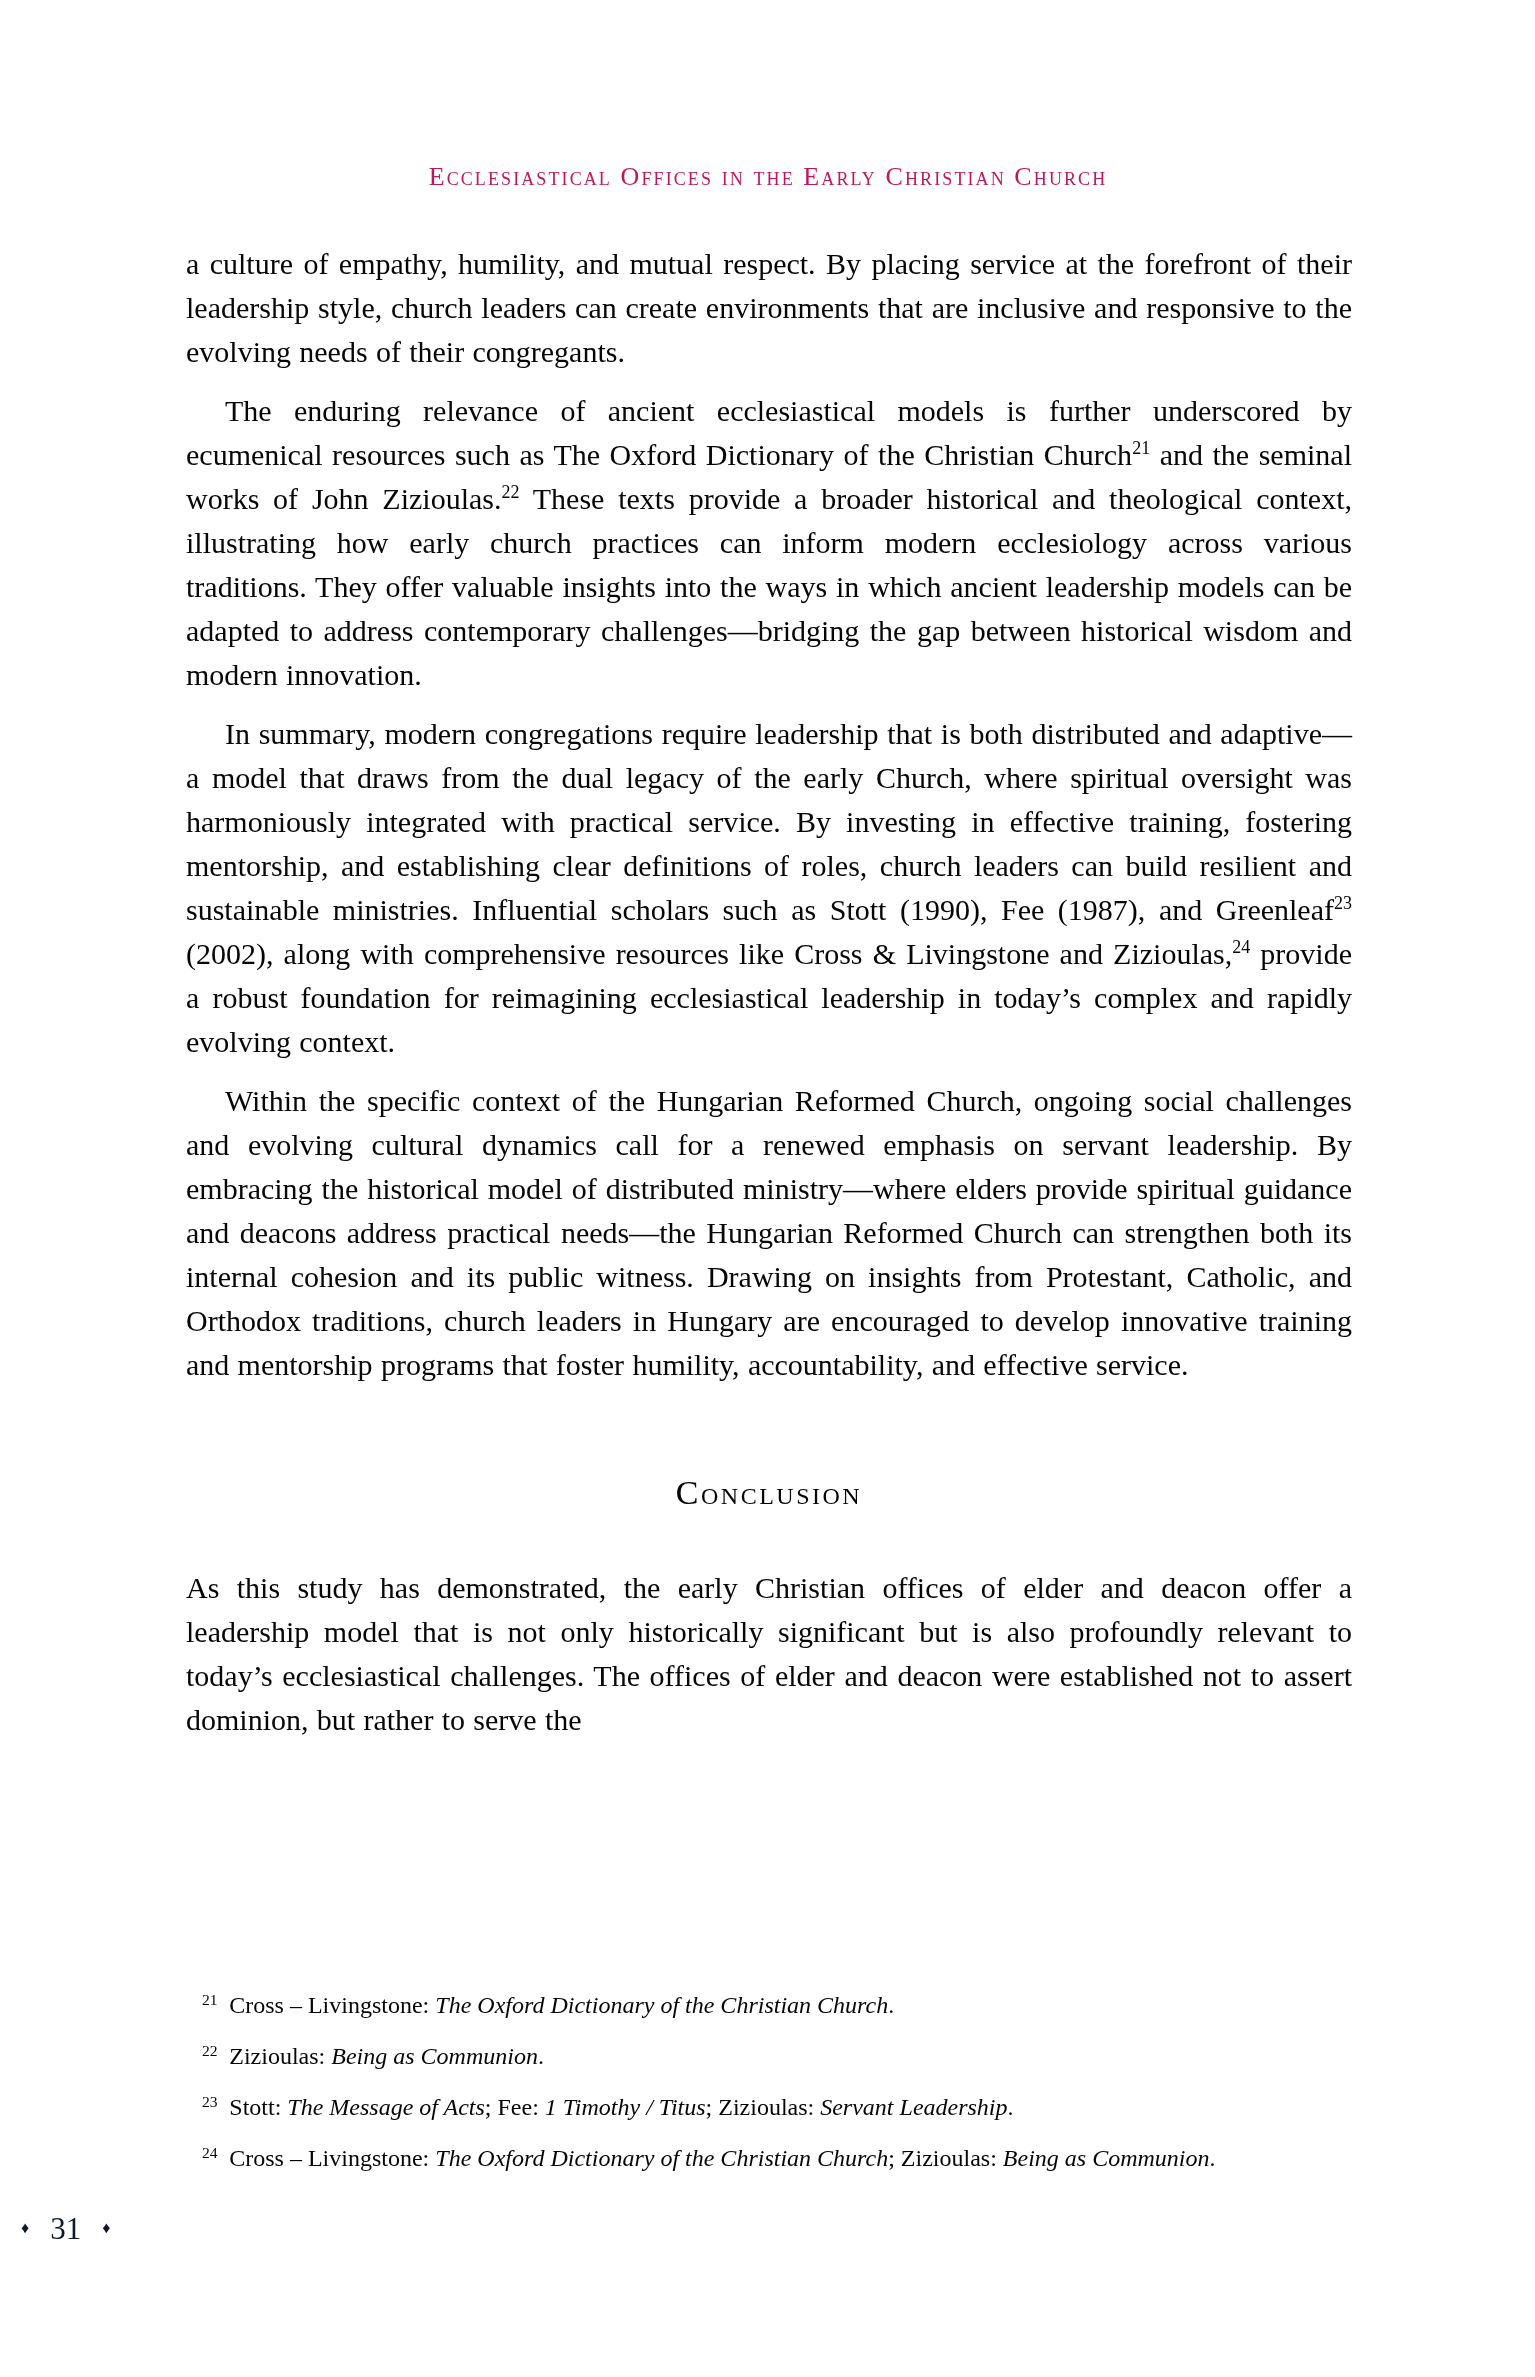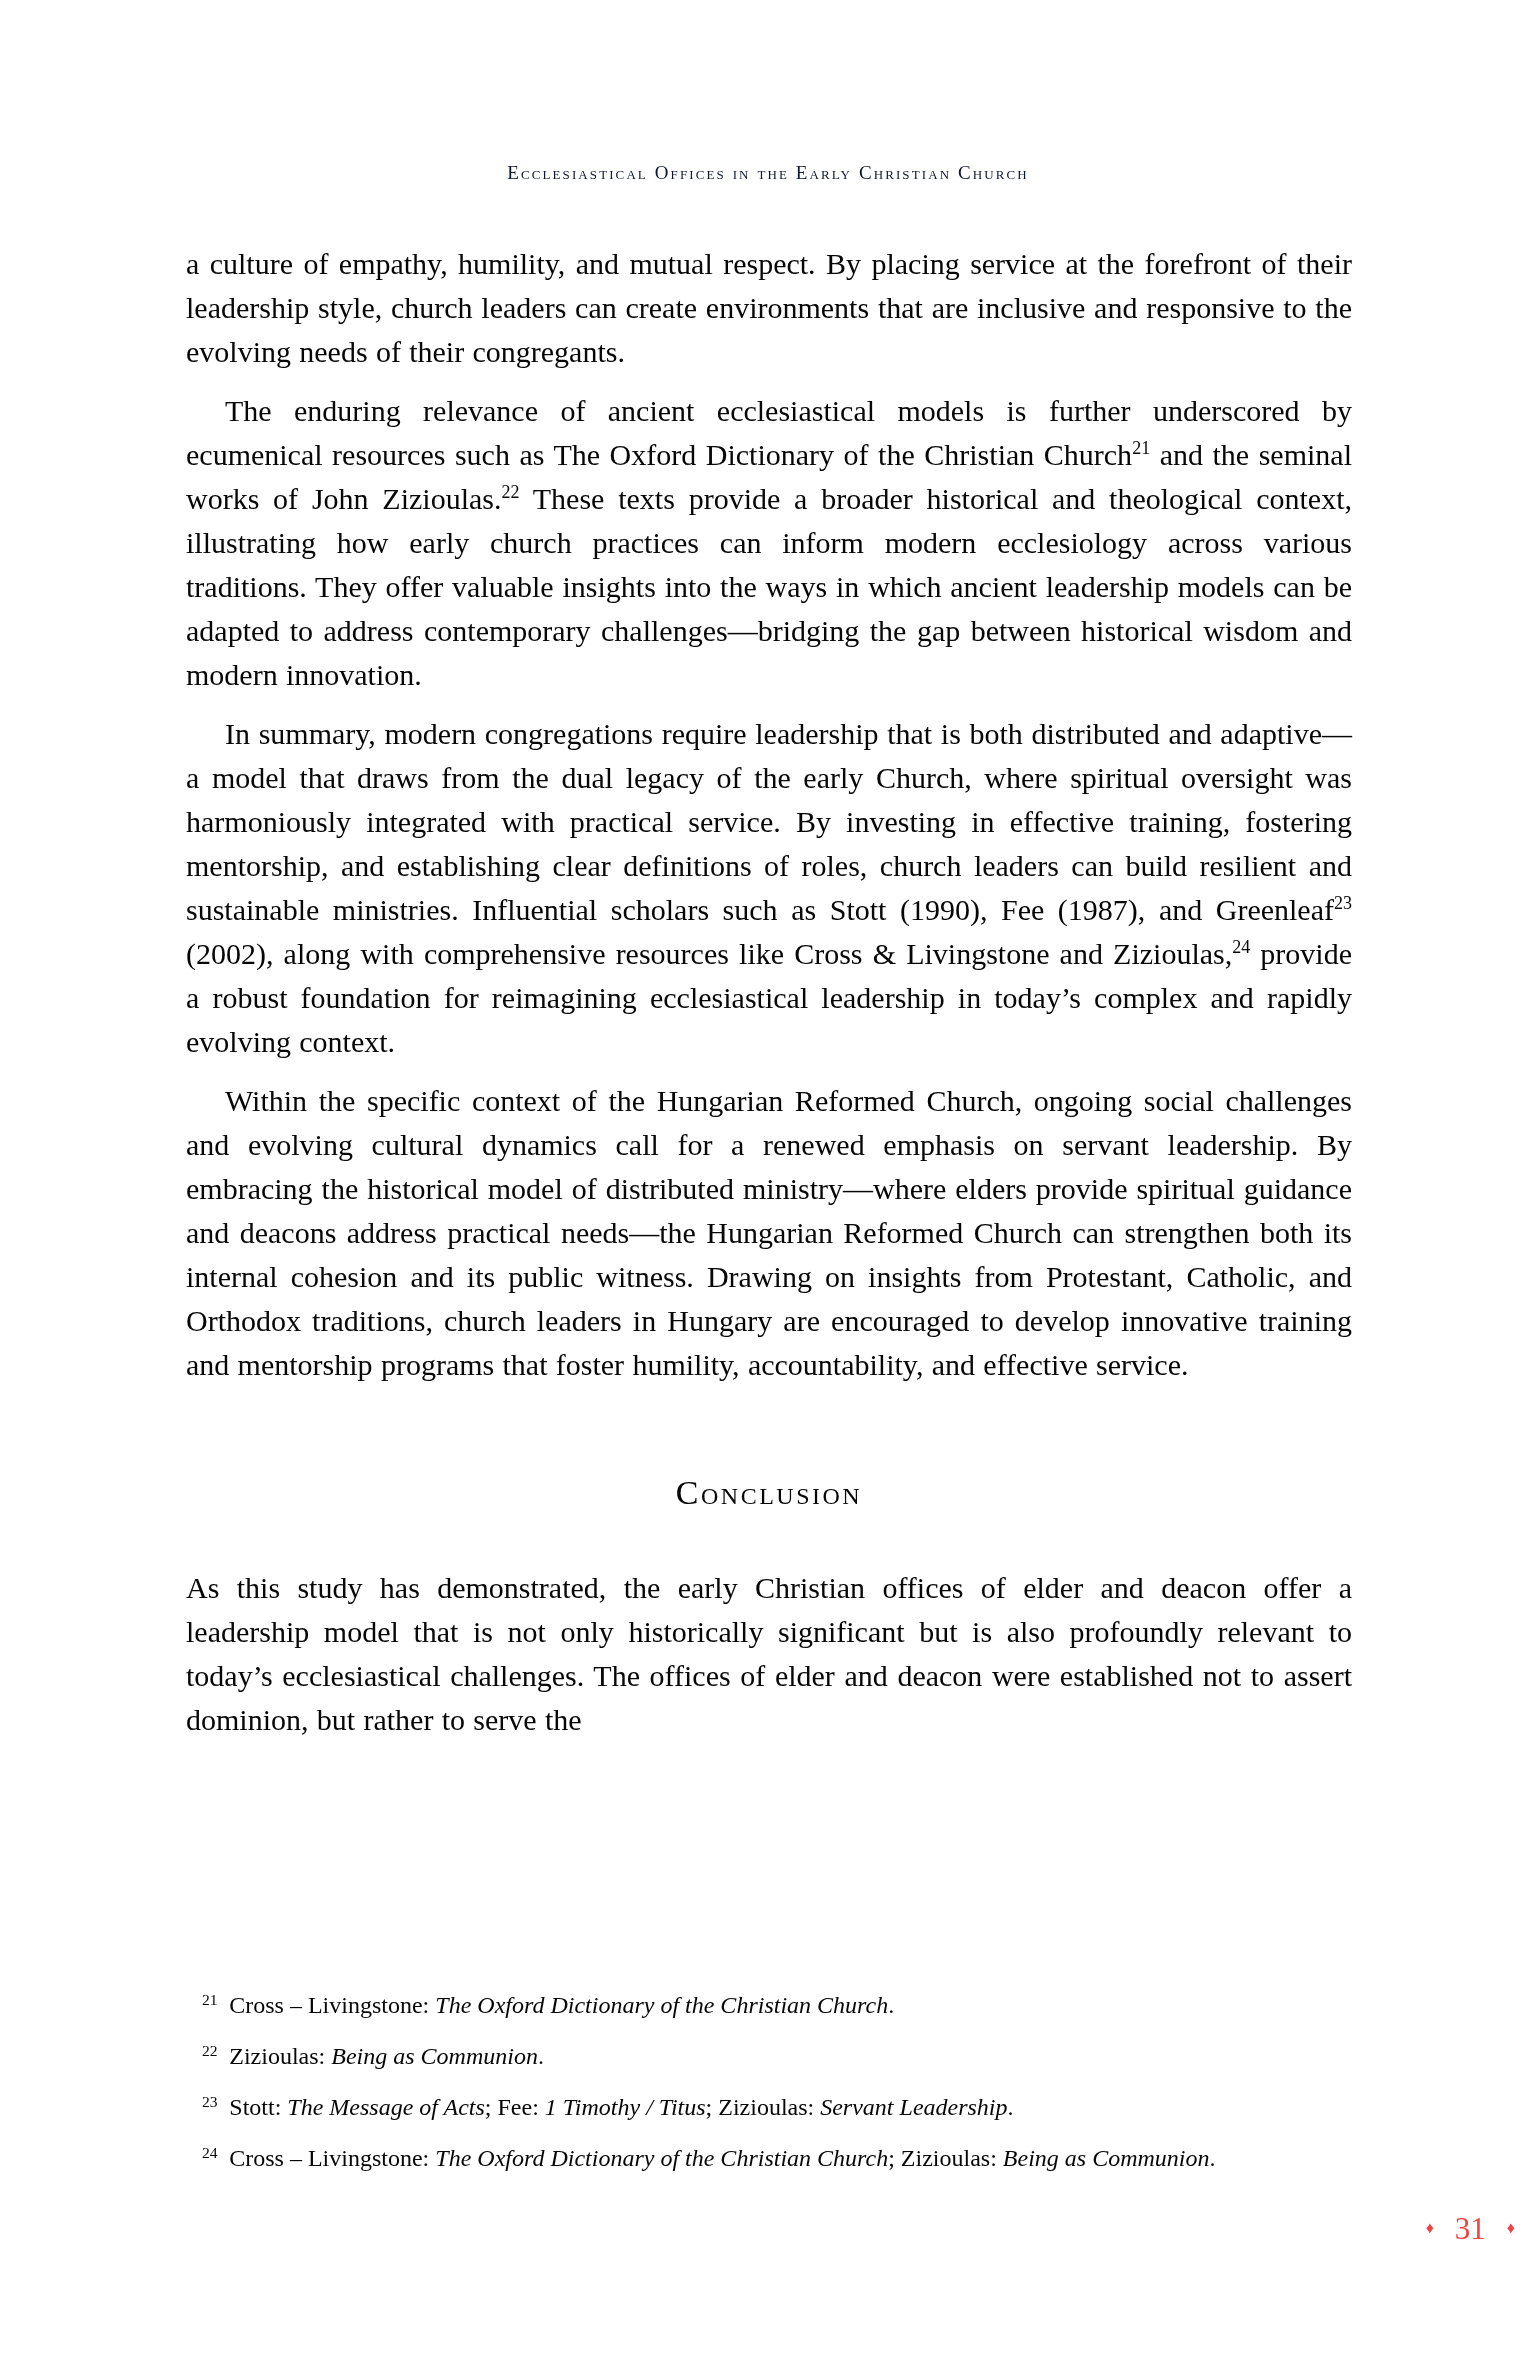--- a/index.html
+++ b/index.html
@@ -16,23 +16,23 @@
     font-family: "Liberation Serif", "DejaVu Serif", serif;
     overflow: hidden;
   }
   .running-header {
     position: absolute;
     top: 162px;
     left: 0;
     width: 100%;
     text-align: center;
     font-variant: small-caps;
-    font-size: 19px;
+    font-size: 26px;
     letter-spacing: 2.1px;
-    color: #0f172a;
+    color: #be185d;
   }
   .content {
     position: absolute;
     top: 242px;
     left: 186px;
     width: 1166px;
   }
   .para {
     margin: 0;
     font-size: 30px;
@@ -77,23 +77,23 @@
     font-size: 65%;
     line-height: 0;
     vertical-align: 8.4px;
     margin-right: 11.7px;
   }
   .footer {
     position: absolute;
     top: 2211px;
     left: 0;
     width: 100%;
-    text-align: right;
+    text-align: left;
     font-size: 31px;
-    color: #ef4444;
+    color: #0f172a;
   }
   .footer .diamond {
     font-size: 16px;
     vertical-align: 5.9px;
     margin: 0 21px;
   }
 </style>
 </head>
 <body>
 

